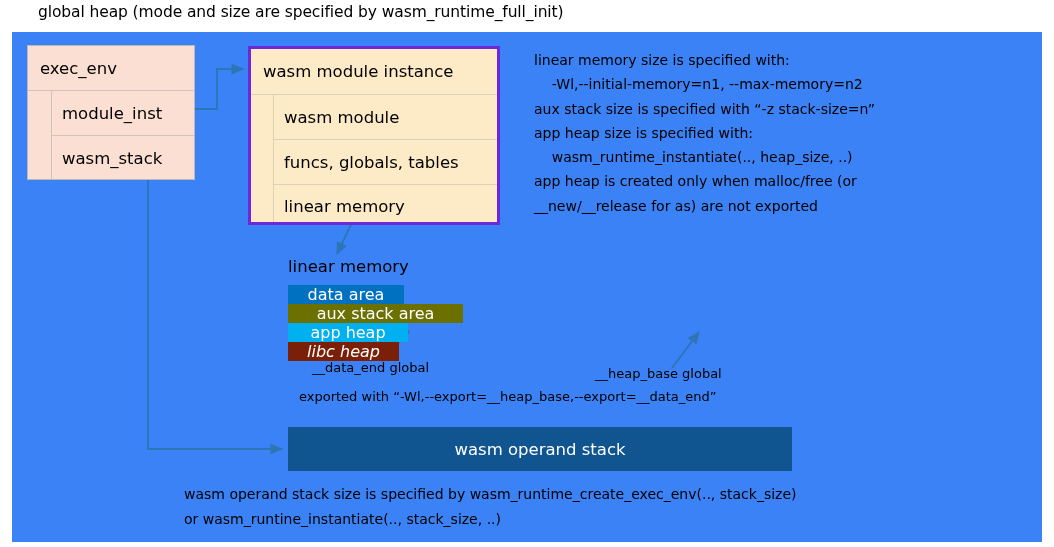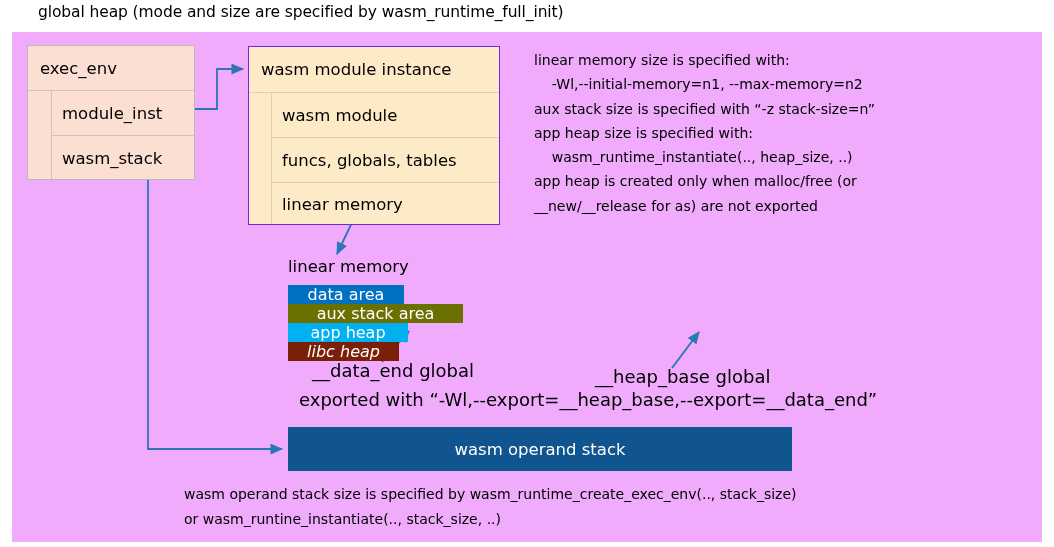--- a/index.html
+++ b/index.html
@@ -19,21 +19,21 @@
     color: #000000;
     white-space: nowrap;
     letter-spacing: -0.1px;
     margin-left: 24px;
   }
 
   .canvas {
     position: absolute;
     left: 12px; top: 32px;
     width: 1030px; height: 510px;
-    background: #f0abfc;
+    background: #3b82f6;
   }
 
   .execenv {
     left: 15px; top: 13px; width: 168px; height: 135px;
     background: #fbdfd2;
     border: 1px solid #b9b9b9;
     box-sizing: border-box;
     position: absolute;
   }
   .row-head {
@@ -53,21 +53,21 @@
     position: absolute; left: 24px; right: 0;
     box-sizing: border-box;
     display: flex; align-items: center;
     padding-left: 10px;
     font-size: 16.5px; color: #000;
   }
 
   .wmi {
     left: 236px; top: 14px; width: 252px; height: 179px;
     background: #fdeac7;
-    border: 1px solid #6d28d9;
+    border: 3px solid #6d28d9;
     box-sizing: border-box;
     position: absolute;
   }
   .wmi .row-head { border-bottom: 1px solid #ddd0b4; height: 46px; }
   .wmi .indent-col { top: 46px; border-right: 1px solid #ddd0b4; width: 23px; }
   .wmi .sub-row { left: 23px; }
 
   
   .infotext {
     position: absolute;
@@ -100,21 +100,21 @@
   }
   .seg.enlarged {
     background: #f7f7f7;
     color: #1f3864;
     border: 2.5px dashed #000000;
   }
 
   
   .anno {
     position: absolute;
-    font-size: 18px;
+    font-size: 13px;
     color: #000;
     white-space: nowrap;
   }
 
   
   .opstack {
     position: absolute;
     left: 276px; top: 395px;
     width: 504px; height: 44px;
     background: #10558f;

